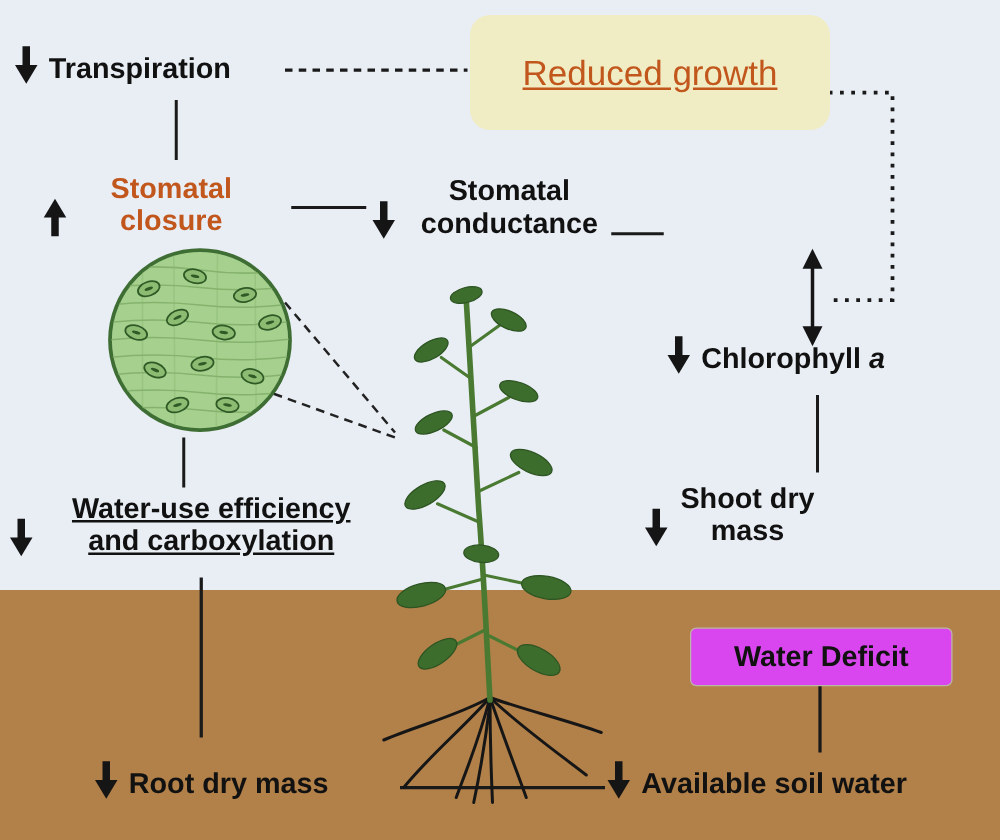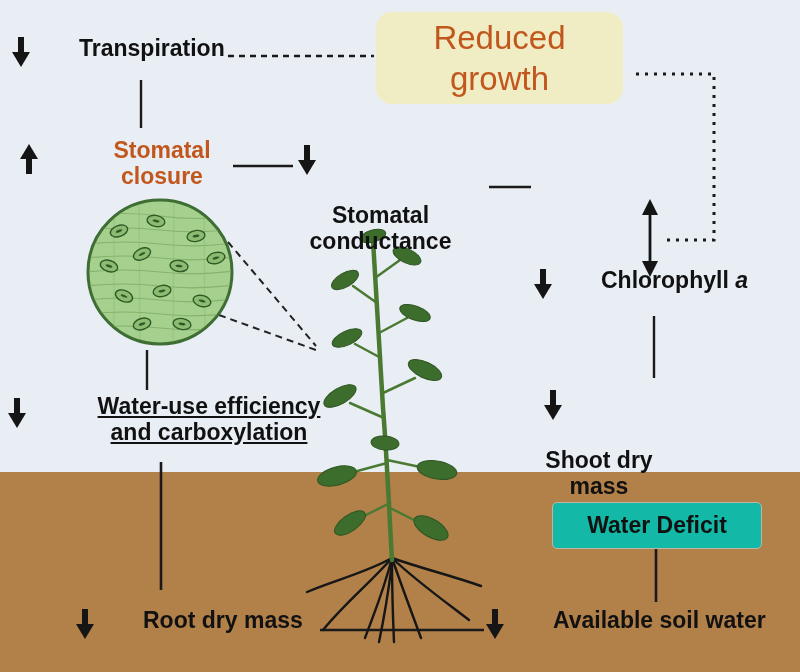--- a/index.html
+++ b/index.html
@@ -4,40 +4,40 @@
 <style>
   html,body{margin:0;padding:0;}
   #stage{
     position:relative;width:800px;height:672px;overflow:hidden;
     font-family:"Liberation Sans",sans-serif;color:#111;
   }
   #sky{position:absolute;left:0;top:0;width:800px;height:472px;background:#e9eef5;}
   #soil{position:absolute;left:0;top:472px;width:800px;height:200px;background:#b28049;}
   #connectors{position:absolute;left:0;top:0;z-index:1;}
   .layer2{position:absolute;z-index:2;}
-  .node{position:absolute;z-index:3;display:flex;align-items:flex-start;gap:40px;}
+  .node{position:absolute;z-index:3;display:flex;align-items:flex-end;}
   .lbl{font-weight:700;font-size:23px;line-height:1.12;}
   .orange{color:#c2571d;}
   .center{text-align:center;}
   
   .arrow{position:relative;width:18px;height:31px;flex:0 0 18px;margin-right:9px;margin-top:1px;}
   .arrow .stem{position:absolute;left:6px;top:0;width:6px;height:17px;background:#151515;}
   .arrow .head{position:absolute;left:0;top:15px;width:0;height:0;
     border-left:9px solid transparent;border-right:9px solid transparent;border-top:15px solid #151515;}
   .arrow.up .stem{top:13px;}
   .arrow.up .head{top:0;border-top:none;border-bottom:15px solid #151515;}
   
   #reduced-growth-box{
-    position:absolute;left:376px;top:12px;width:247px;height:92px;z-index:3;
+    position:absolute;left:376px;top:12px;width:288px;height:92px;z-index:3;
     background:#f0ecc4;border-radius:16px;display:flex;align-items:center;justify-content:center;
-    font-size:33px;color:#c2571d;text-align:center;line-height:1.25;padding:0 30px;box-sizing:border-box;
+    font-size:28px;color:#c2571d;text-align:center;line-height:1.25;padding:0 30px;box-sizing:border-box;text-decoration:underline;
   }
   #water-deficit-box{
     position:absolute;left:552px;top:502px;width:208px;height:45px;z-index:3;
-    background:#14b8a6;border:1px solid #bdb5a6;border-radius:5px;
+    background:#d946ef;border:1px solid #bdb5a6;border-radius:5px;
     display:flex;align-items:center;justify-content:center;font-weight:700;font-size:23px;color:#111;
   }
 </style>
 </head>
 <body>
 
 <div id="stage">
 
   <div id="sky"></div>
   <div id="soil"></div>
@@ -169,49 +169,49 @@
   </div>
 
   <div class="node" style="left:12px;top:36px;">
     <span class="arrow">
         <span class="stem"></span>
         <span class="head"></span>
       </span>
     <span class="lbl">Transpiration</span>
   </div>
 
-  <div class="node" style="left:20px;top:138px;">
+  <div class="node" style="left:35px;top:138px;">
     <span class="arrow up" style="margin-top:6px;">
         <span class="stem"></span>
         <span class="head"></span>
       </span>
     <span class="lbl orange center" style="width:150px;">Stomatal closure</span>
   </div>
 
-  <div class="node" style="left:298px;top:140px;flex-direction:column;">
+  <div class="node" style="left:298px;top:140px;">
     <span class="arrow" style="margin-top:5px;">
         <span class="stem"></span>
         <span class="head"></span>
       </span>
     <span class="lbl center" style="width:165px;">Stomatal conductance</span>
   </div>
 
 
   <div class="node" style="left:534px;top:268px;">
     <span class="arrow">
         <span class="stem"></span>
         <span class="head"></span>
       </span>
     <span class="lbl">
       <span>Chlorophyll</span>
       <span style="font-style:italic;">a</span>
     </span>
   </div>
 
-  <div class="node" style="left:544px;top:386px;flex-direction:column;">
+  <div class="node" style="left:516px;top:386px;">
     <span class="arrow" style="margin-top:4px;">
         <span class="stem"></span>
         <span class="head"></span>
       </span>
     <span class="lbl center" style="width:110px;">Shoot dry mass</span>
   </div>
 
   <div class="node" style="left:8px;top:394px;">
     <span class="arrow" style="margin-top:4px;">
         <span class="stem"></span>

